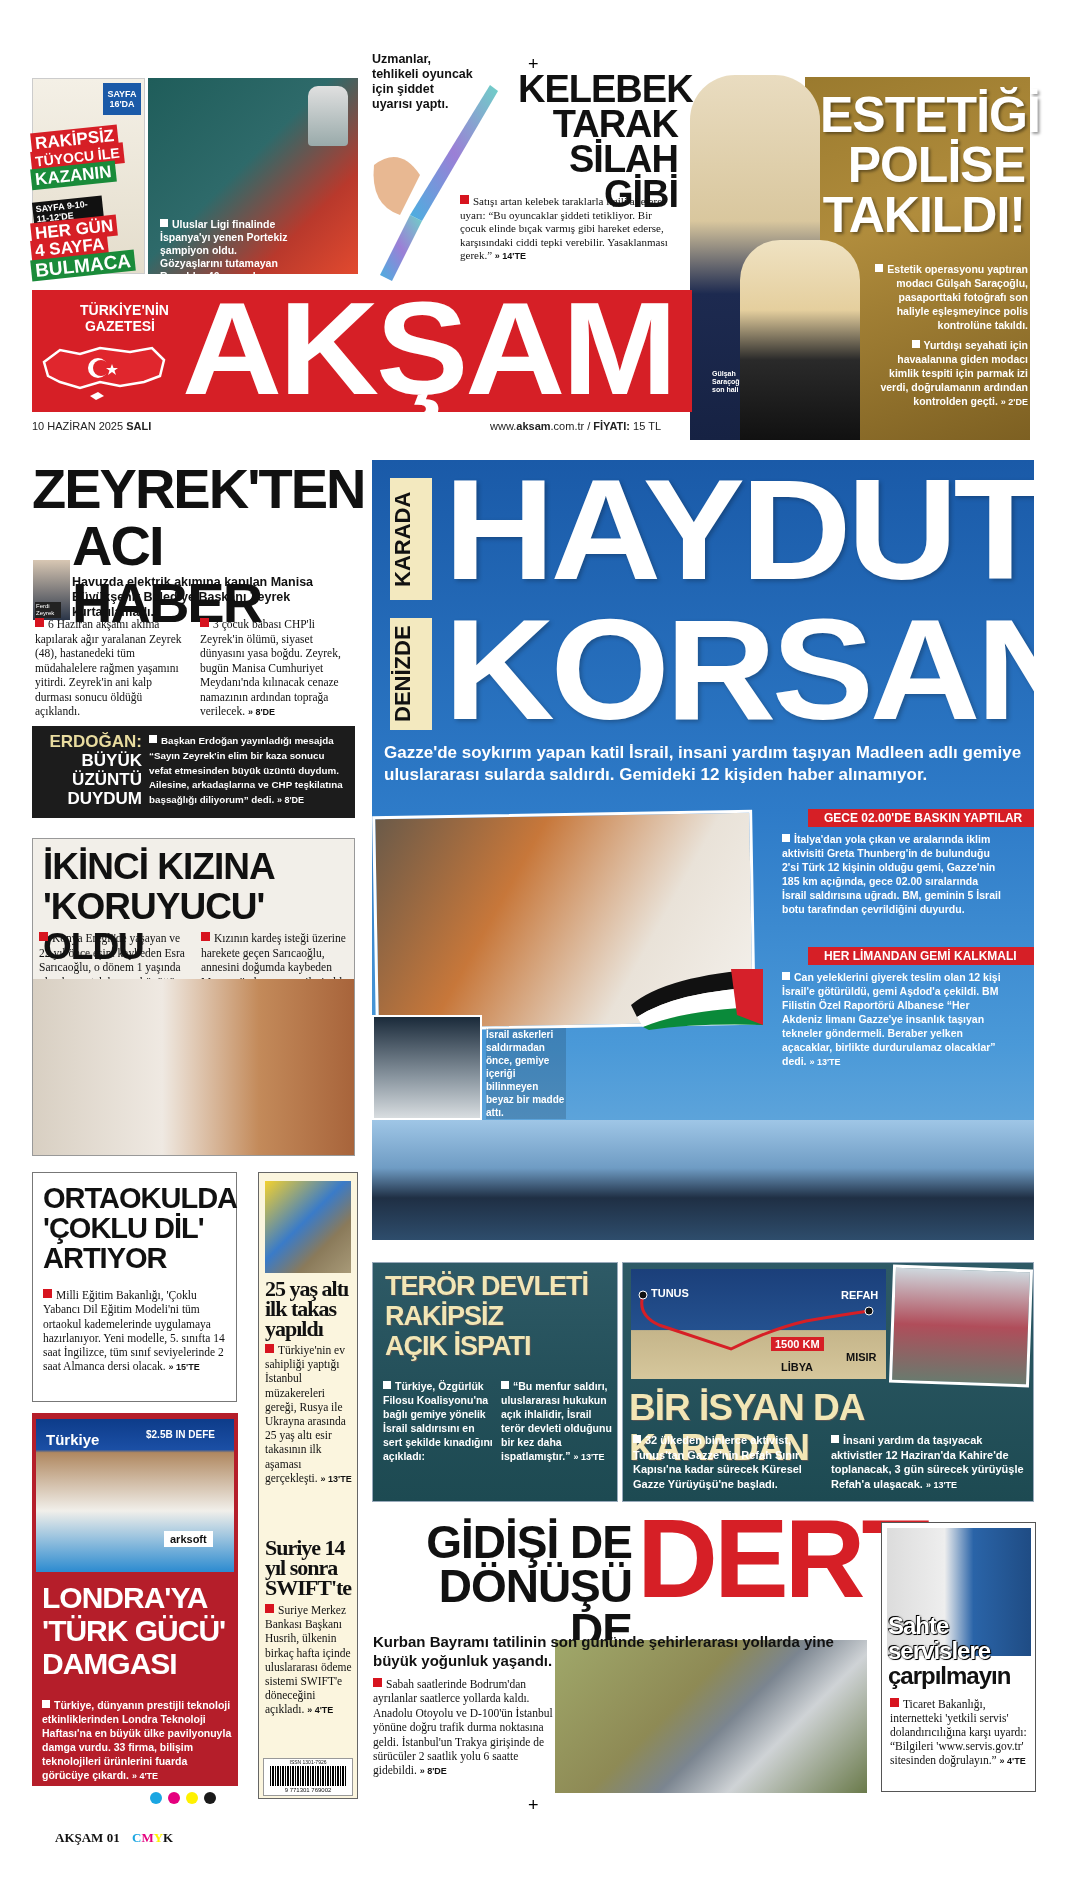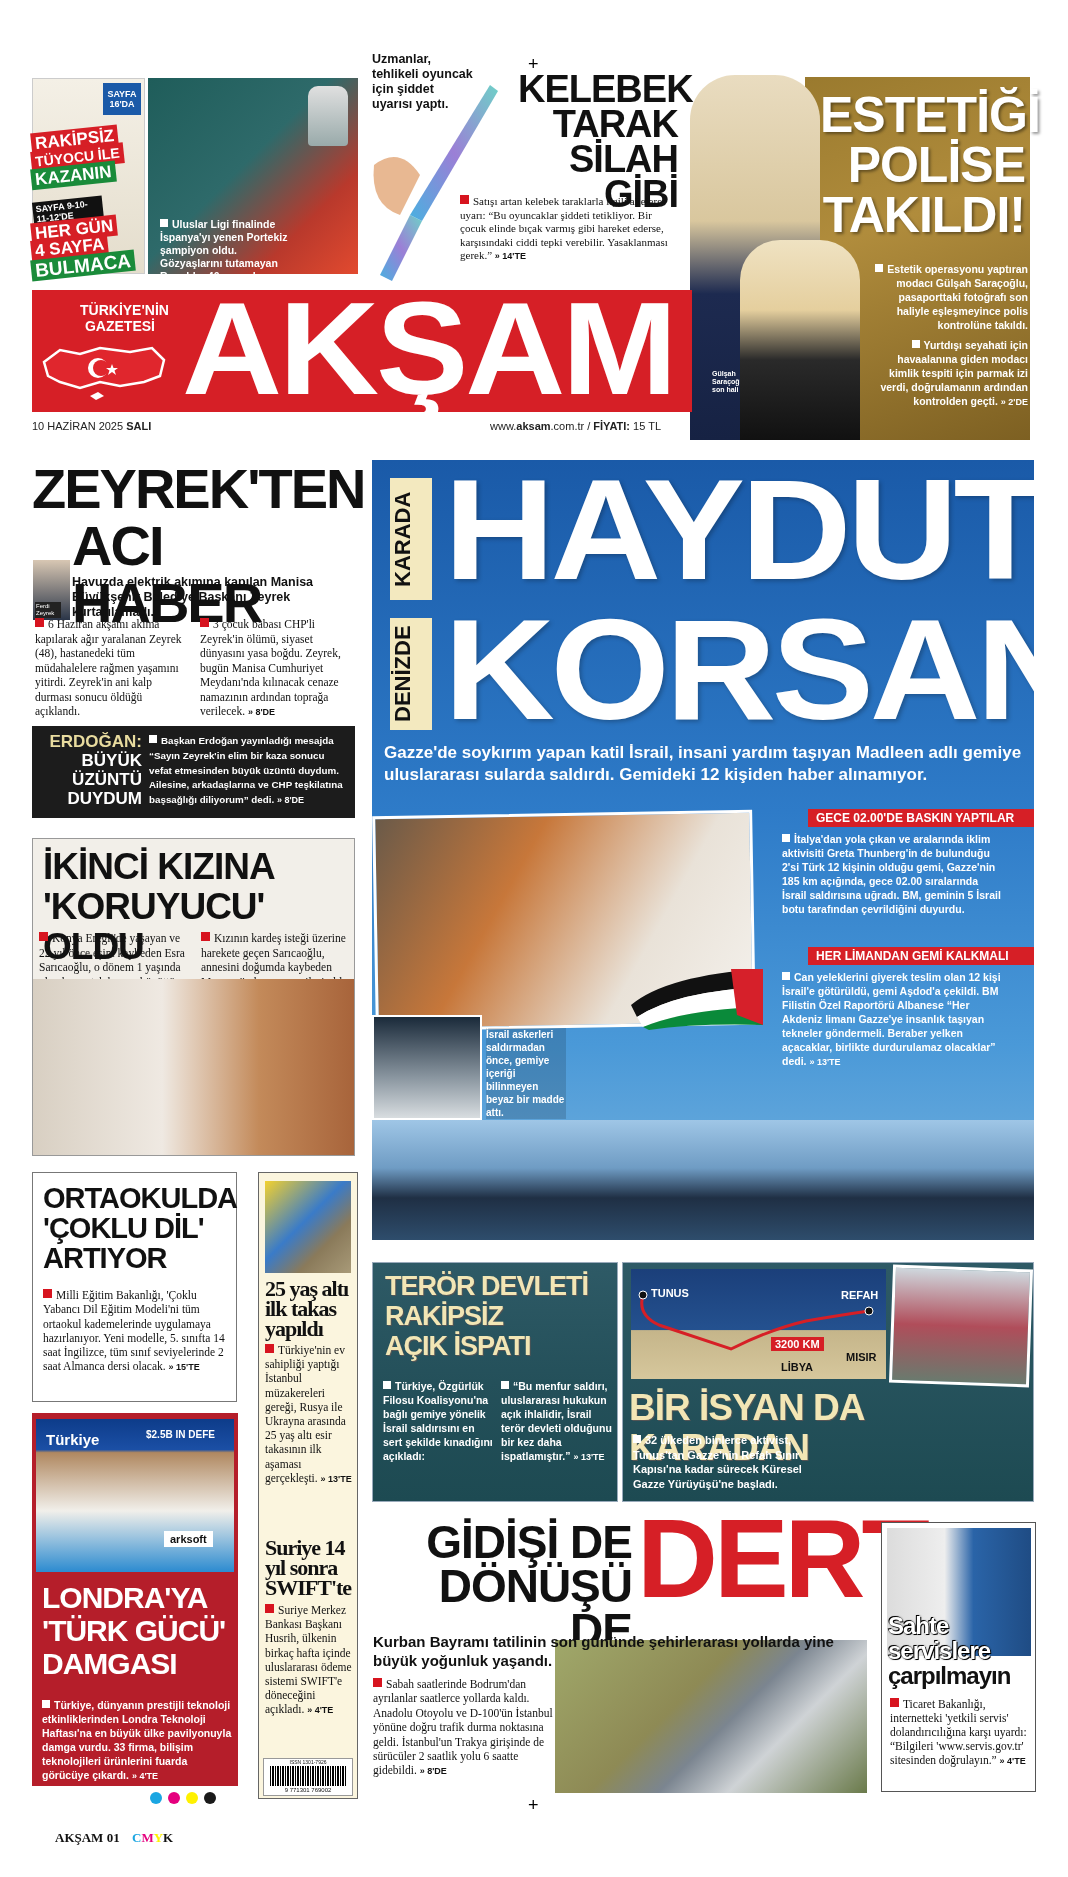--- a/index.html
+++ b/index.html
@@ -54,21 +54,21 @@
   #koruyucu .photo { position: absolute; left: 0; top: 140px; width: 323px; height: 178px; background: linear-gradient(90deg, #d8cfc2 0%, #efe9e2 40%, #c38a5a 70%, #a7633a 100%); }
 
   
   #gaza { left: 372px; top: 460px; width: 662px; height: 780px; background: linear-gradient(#1a5aa8 0%, #2e7bc8 45%, #4a99d8 75%, #7ab4de 100%); overflow: hidden; }
   .vtag { position: absolute; left: 18px; width: 42px; background: #f3e9bf; color: #111; font-weight: 900; font-size: 22px; writing-mode: vertical-rl; transform: rotate(180deg); text-align: center; letter-spacing: 0px; }
   #gaza .big { position: absolute; left: 72px; color: #fff; font-weight: 900; font-size: 142px; line-height: 120px; letter-spacing: -4px; transform: scaleX(1.08); transform-origin: left; text-shadow: 2px 2px 4px rgba(0,0,0,.25); }
   #gaza .sub { position: absolute; left: 12px; top: 282px; width: 640px; color: #fff; font-size: 17px; line-height: 22px; font-weight: 700; }
   #boat-photo { position: absolute; left: 2px; top: 353px; width: 380px; height: 215px; background: linear-gradient(120deg, #6a5a49 0%, #c7773a 35%, #e9e2d8 70%, #f4f1ec 100%); border: 3px solid #fff; transform: rotate(-1deg); }
   #white-photo { position: absolute; left: 0; top: 555px; width: 110px; height: 105px; background: linear-gradient(#1a2a3a, #8a96a0 60%, #d8dde0); border: 2px solid #fff; }
   #white-cap { position: absolute; left: 114px; top: 568px; width: 80px; color: #fff; font-size: 10px; line-height: 13px; font-weight: 700; background: rgba(0,0,0,.15); }
-  .redbar { position: absolute; left: 436px; width: 245px; background: #d61f26; color: #fff; font-weight: 900; font-size: 12px; padding: 2px 8px; }
+  .redbar { position: absolute; left: 436px; width: 245px; background: #d61f26; color: #fff; font-weight: 900; font-size: 12px; padding: 2px 16px; }
   .side-txt { position: absolute; left: 410px; width: 222px; color: #fff; font-size: 10.5px; line-height: 14px; font-weight: 700; }
   #ship { position: absolute; left: 0; top: 660px; width: 662px; height: 120px; background: linear-gradient(#9fc6e6 0%, #6f9cc4 40%, #1f2f44 65%, #2e4d6c 100%); }
   #flag { position: absolute; left: 255px; top: 505px; width: 140px; height: 65px; }
 
   
   #teror { left: 372px; top: 1262px; width: 246px; height: 240px; background: linear-gradient(#2e5a66, #24505a 50%, #1d4a52); border: 1px solid #9ab; }
   #teror .hl { position: absolute; left: 12px; top: 8px; font-size: 27px; line-height: 30px; font-weight: 900; color: #f2e6b5; letter-spacing: -1px; text-shadow: 1px 1px 0 #555; }
   .teal-col { position: absolute; width: 112px; color: #fff; font-size: 10.5px; line-height: 14px; font-weight: 700; }
   #isyan { left: 622px; top: 1262px; width: 412px; height: 240px; background: linear-gradient(#2e5a66, #1d4a52); border: 1px solid #9ab; }
   #map-box { position: absolute; left: 8px; top: 6px; width: 255px; height: 110px; background: linear-gradient(#1b3f7a 0%, #24518f 55%, #c5b58a 56%, #d6c79c 100%); }
@@ -251,27 +251,28 @@
 
 <div id="isyan" class="abs">
   <div id="map-box">
     <svg class="abs" style="left:0;top:0" width="255" height="110" viewBox="0 0 255 110">
       <path d="M12 26 Q6 46 28 56 Q70 70 100 80 Q140 60 175 52 Q210 46 238 42" stroke="#d61f26" stroke-width="3" fill="none"></path>
       <circle cx="12" cy="26" r="4" fill="#111" stroke="#fff"></circle>
         <circle cx="238" cy="42" r="4" fill="#111" stroke="#fff"></circle>
     </svg>
     <div class="abs" style="left:20px;top:18px;color:#fff;font-weight:900;font-size:11px;">TUNUS</div>
     <div class="abs" style="left:210px;top:20px;color:#fff;font-weight:900;font-size:11px;">REFAH</div>
-    <div class="abs" style="left:140px;top:68px;background:#d61f26;color:#fff;font-weight:900;font-size:11px;padding:1px 4px;">3200 KM</div>
+    <div class="abs" style="left:140px;top:68px;background:#d61f26;color:#fff;font-weight:900;font-size:11px;padding:1px 4px;">1500 KM</div>
     <div class="abs" style="left:150px;top:92px;color:#111;font-weight:900;font-size:11px;">LİBYA</div>
     <div class="abs" style="left:215px;top:82px;color:#111;font-weight:900;font-size:11px;">MISIR</div>
   </div>
   <div id="bus-photo"></div>
   <div class="hl">BİR İSYAN DA KARADAN</div>
   <div class="isyan-col wbullet" style="left:10px;top:170px;">32 ülkeden binlerce aktivist, Tunus'tan Gazze'nin Refah Sınır Kapısı'na kadar sürecek Küresel Gazze Yürüyüşü'ne başladı.</div>
+  <div class="isyan-col wbullet" style="left:208px;top:170px;"><span>İnsani yardım da taşıyacak aktivistler 12 Haziran'da Kahire'de toplanacak, 3 gün sürecek yürüyüşle Refah'a ulaşacak.</span> <span class="ref">» 13'TE</span></div>
 </div>
 
 <div id="ortaokul" class="abs">
   <div class="hl">
     <div>ORTAOKULDA</div>
     <div>'ÇOKLU DİL'</div>
     <div>ARTIYOR</div>
   </div>
   <div class="txt serif bullet"><span>Milli Eğitim Bakanlığı, 'Çoklu Yabancı Dil Eğitim Modeli'ni tüm ortaokul kademelerinde uygulamaya hazırlanıyor. Yeni modelle, 5. sınıfta 14 saat İngilizce, tüm sınıf seviyelerinde 2 saat Almanca dersi olacak.</span> <span class="ref">» 15'TE</span></div>
 </div>

